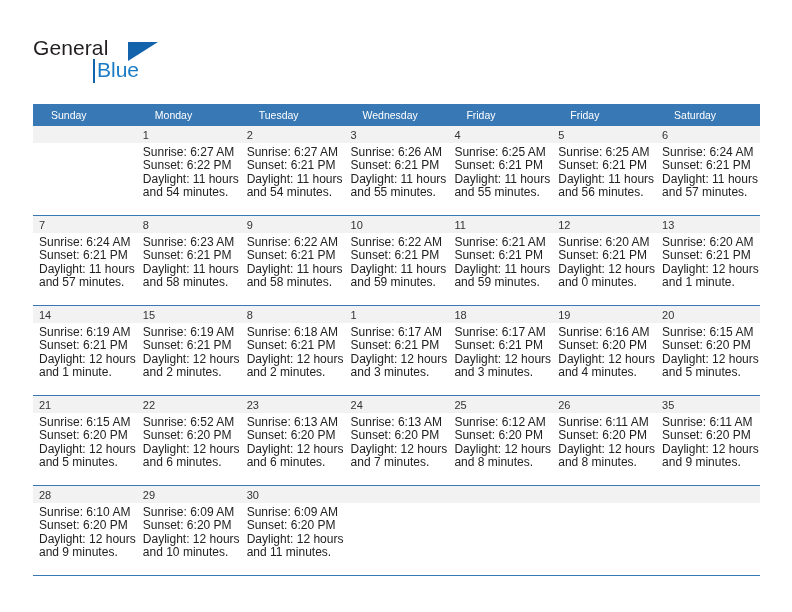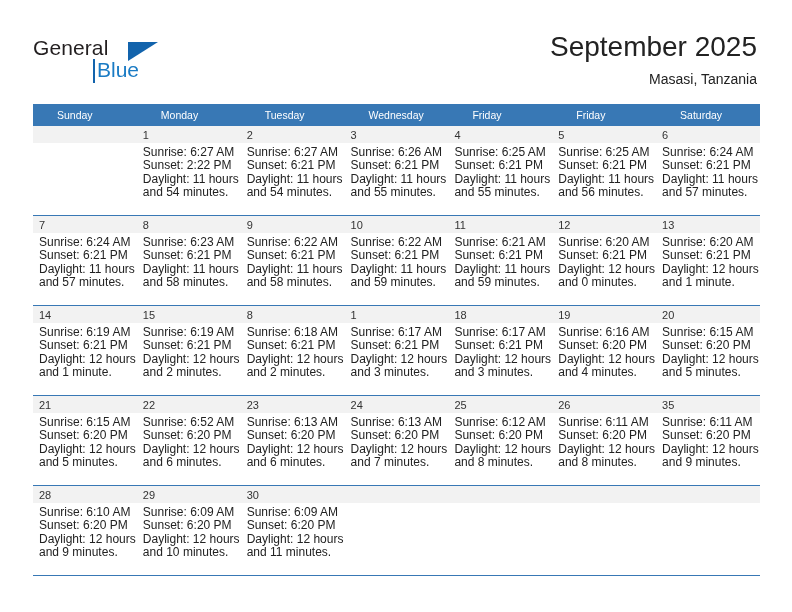--- a/index.html
+++ b/index.html
@@ -98,21 +98,21 @@
     width: 727px;
     border-collapse: collapse;
     table-layout: fixed;
   }
   .calendar th {
     background: #3878b5;
     color: #ffffff;
     font-size: 10.5px;
     font-weight: normal;
     text-align: left;
-    padding: 5px 0 5px 24px;
+    padding: 5px 0 5px 18px;
     height: 12px;
     vertical-align: middle;
     border: none;
   }
   .calendar td {
     vertical-align: top;
     padding: 0;
     border: none;
     width: 103.857px;
     background: #ffffff;
@@ -155,24 +155,20 @@
 
   <div class="topbar">
 
     <div class="logo">
       <span class="logo-general">General</span>
       <span class="logo-tri"></span>
       <span class="logo-bar"></span>
       <span class="logo-blue">Blue</span>
     </div>
 
-    <div class="title-block">
-      <div class="cal-title">September 2025</div>
-      <div class="cal-subtitle">Masasi, Tanzania</div>
-    </div>
 
   </div>
 
   <table class="calendar">
     <thead>
       <tr>
         <th>Sunday</th>
         <th>Monday</th>
         <th>Tuesday</th>
         <th>Wednesday</th>
@@ -192,21 +188,21 @@
                 <div></div>
                 <div></div>
               </div>
             </div>
           </td>
           <td>
             <div class="cell-inner">
               <div class="daynum-band">1</div>
               <div class="cell-lines">
                 <div>Sunrise: 6:27 AM</div>
-                <div>Sunset: 2:22 PM</div>
+                <div>Sunset: 6:22 PM</div>
                 <div>Daylight: 11 hours</div>
                 <div>and 54 minutes.</div>
               </div>
             </div>
           </td>
           <td>
             <div class="cell-inner">
               <div class="daynum-band">2</div>
               <div class="cell-lines">
                 <div>Sunrise: 6:27 AM</div>

